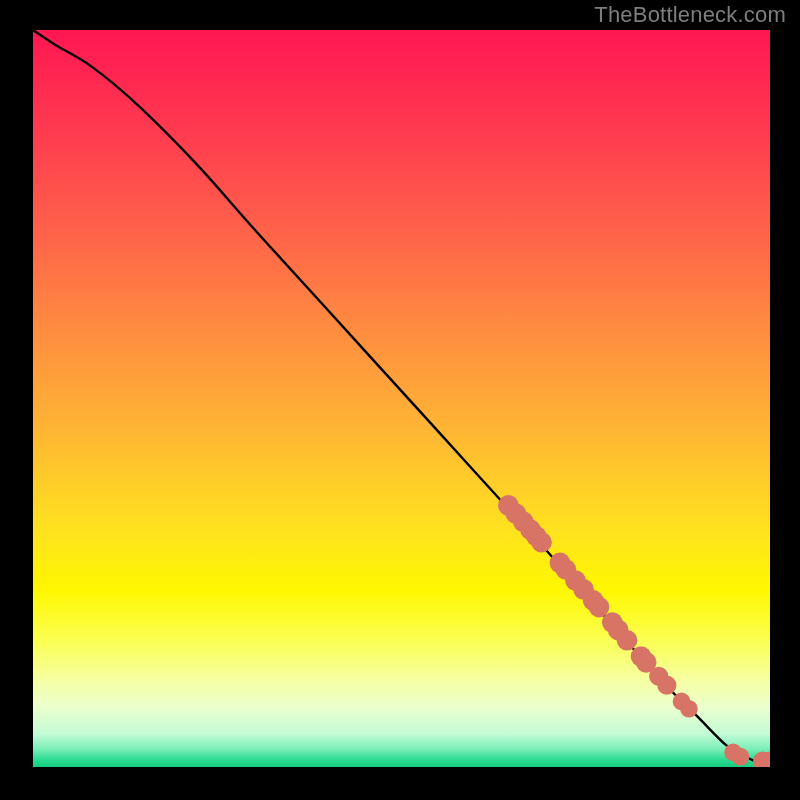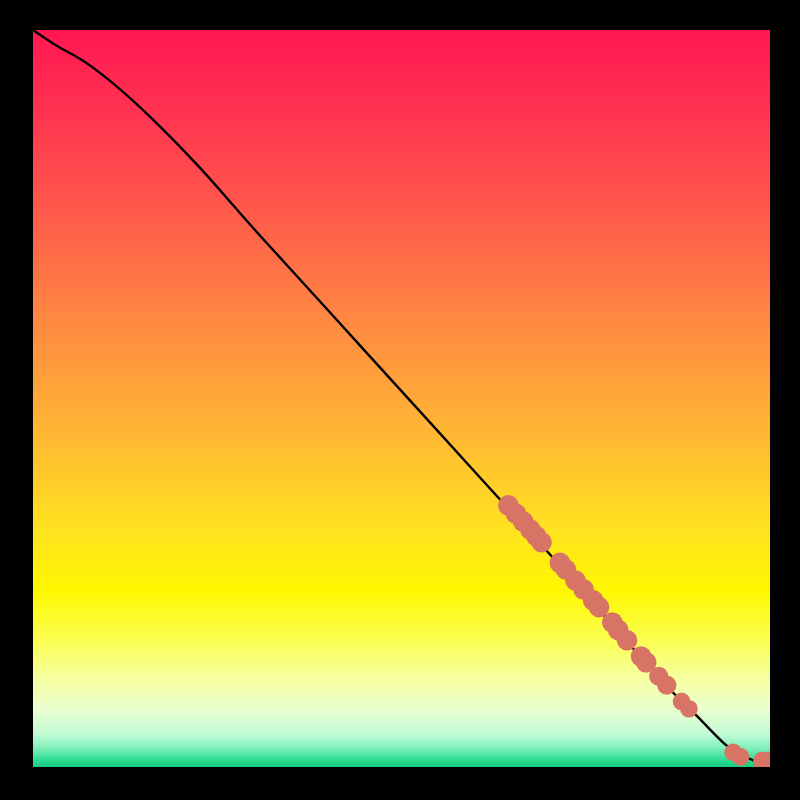--- a/index.html
+++ b/index.html
@@ -39,20 +39,21 @@
   }
   .curve-layer {
     position: absolute;
     inset: 0;
   }
 </style>
 </head>
 <body>
 
 <div class="stage">
+  <div class="attribution">TheBottleneck.com</div>
 
   <div class="plot">
     <svg class="gradient-bg" viewBox="0 0 737 737" preserveAspectRatio="none" width="737" height="737">
       <defs>
         <linearGradient id="bg-grad" x1="0" y1="0" x2="0" y2="1">
             <stop offset="0%" stop-color="#ff1752"></stop>
             <stop offset="12%" stop-color="#ff3650"></stop>
             <stop offset="25%" stop-color="#ff5b4b"></stop>
             <stop offset="40%" stop-color="#ff8a41"></stop>
             <stop offset="55%" stop-color="#ffb833"></stop>

